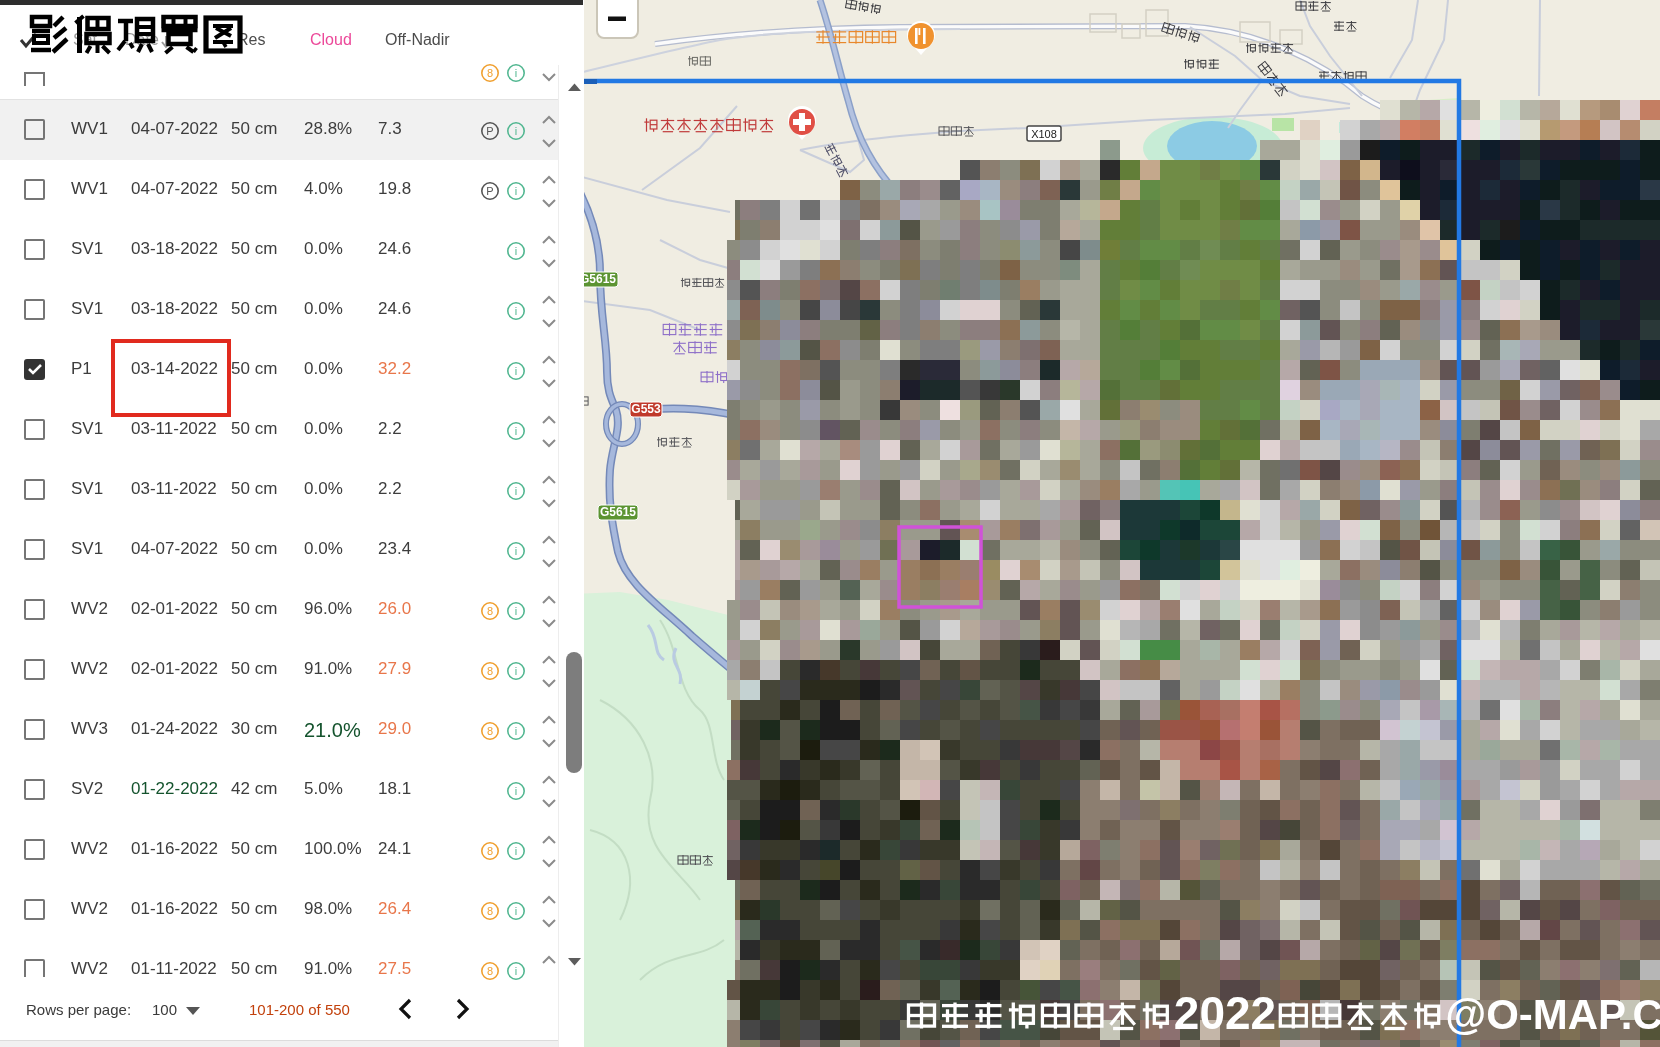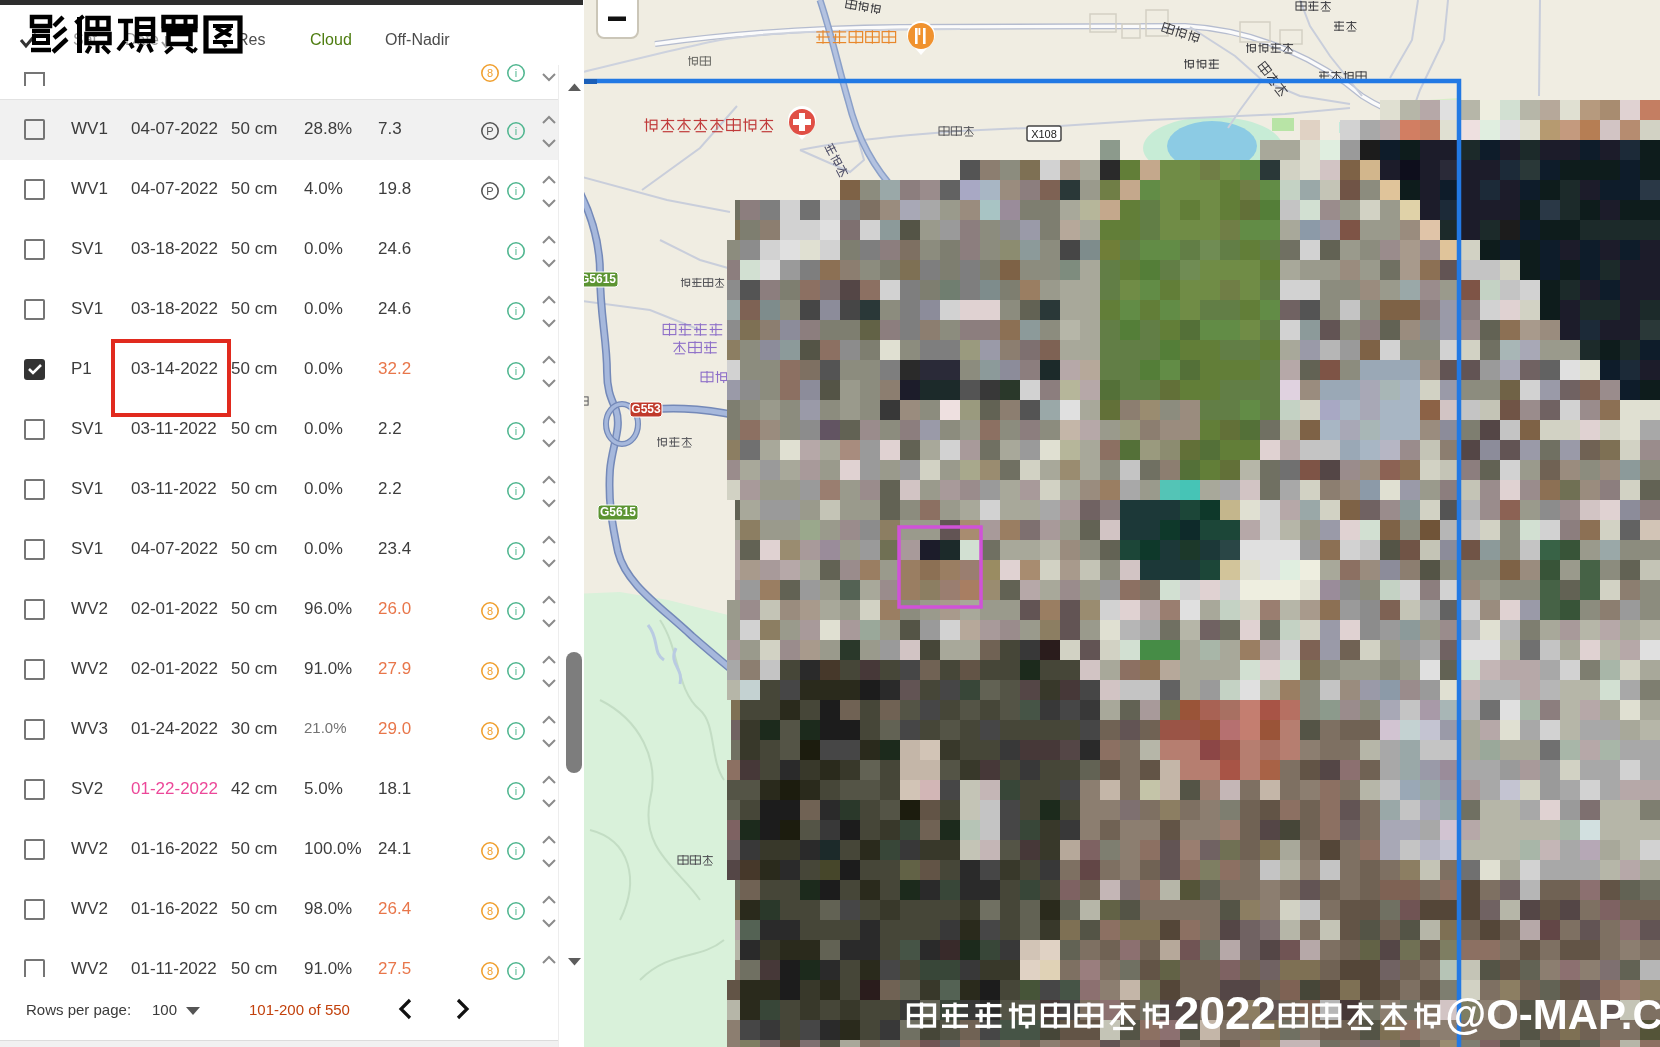--- a/index.html
+++ b/index.html
@@ -680,26 +680,26 @@
     <div style="position:absolute;font-size:17px;color:#3d3d3d;font-family:'Liberation Sans',sans-serif;left:71px;top:659px">WV2</div>
     <div style="position:absolute;font-size:17px;color:#3d3d3d;font-family:'Liberation Sans',sans-serif;left:131px;top:659px">02-01-2022</div>
     <div style="position:absolute;font-size:17px;color:#3d3d3d;font-family:'Liberation Sans',sans-serif;left:231px;top:659px">50 cm</div>
     <div style="position:absolute;font-size:17px;color:#3d3d3d;font-family:'Liberation Sans',sans-serif;left:304px;top:659px">91.0%</div>
     <div style="position:absolute;font-size:17px;color:#3d3d3d;font-family:'Liberation Sans',sans-serif;left:378px;top:659px;color:#e8764a">27.9</div>
     <div style="position:absolute;left:24px;top:659px;width:17px;height:17px;border:2px solid #757575;border-radius:2px"></div>
     <div style="position:absolute;left:0;top:700px;width:558px;height:60px;background:#ffffff;border-bottom:1px solid #e2e2e2"></div>
     <div style="position:absolute;font-size:17px;color:#3d3d3d;font-family:'Liberation Sans',sans-serif;left:71px;top:719px">WV3</div>
     <div style="position:absolute;font-size:17px;color:#3d3d3d;font-family:'Liberation Sans',sans-serif;left:131px;top:719px">01-24-2022</div>
     <div style="position:absolute;font-size:17px;color:#3d3d3d;font-family:'Liberation Sans',sans-serif;left:231px;top:719px">30 cm</div>
-    <div style="position:absolute;font-size:15px;color:#737373;font-family:'Liberation Sans',sans-serif;left:304px;top:719px">21.0%</div>
+    <div style="position:absolute;font-size:20px;color:#14532d;font-family:'Liberation Sans',sans-serif;left:304px;top:719px">21.0%</div>
     <div style="position:absolute;font-size:17px;color:#3d3d3d;font-family:'Liberation Sans',sans-serif;left:378px;top:719px;color:#e8764a">29.0</div>
     <div style="position:absolute;left:24px;top:719px;width:17px;height:17px;border:2px solid #757575;border-radius:2px"></div>
     <div style="position:absolute;left:0;top:760px;width:558px;height:60px;background:#ffffff;border-bottom:1px solid #e2e2e2"></div>
     <div style="position:absolute;font-size:17px;color:#3d3d3d;font-family:'Liberation Sans',sans-serif;left:71px;top:779px">SV2</div>
-    <div style="position:absolute;font-size:17px;color:#ec4899;font-family:'Liberation Sans',sans-serif;left:131px;top:779px">01-22-2022</div>
+    <div style="position:absolute;font-size:17px;color:#14532d;font-family:'Liberation Sans',sans-serif;left:131px;top:779px">01-22-2022</div>
     <div style="position:absolute;font-size:17px;color:#3d3d3d;font-family:'Liberation Sans',sans-serif;left:231px;top:779px">42 cm</div>
     <div style="position:absolute;font-size:17px;color:#3d3d3d;font-family:'Liberation Sans',sans-serif;left:304px;top:779px">5.0%</div>
     <div style="position:absolute;font-size:17px;color:#3d3d3d;font-family:'Liberation Sans',sans-serif;left:378px;top:779px;color:#3d3d3d">18.1</div>
     <div style="position:absolute;left:24px;top:779px;width:17px;height:17px;border:2px solid #757575;border-radius:2px"></div>
     <div style="position:absolute;left:0;top:820px;width:558px;height:60px;background:#ffffff;border-bottom:1px solid #e2e2e2"></div>
     <div style="position:absolute;font-size:17px;color:#3d3d3d;font-family:'Liberation Sans',sans-serif;left:71px;top:839px">WV2</div>
     <div style="position:absolute;font-size:17px;color:#3d3d3d;font-family:'Liberation Sans',sans-serif;left:131px;top:839px">01-16-2022</div>
     <div style="position:absolute;font-size:17px;color:#3d3d3d;font-family:'Liberation Sans',sans-serif;left:231px;top:839px">50 cm</div>
     <div style="position:absolute;font-size:17px;color:#3d3d3d;font-family:'Liberation Sans',sans-serif;left:304px;top:839px">100.0%</div>
     <div style="position:absolute;font-size:17px;color:#3d3d3d;font-family:'Liberation Sans',sans-serif;left:378px;top:839px;color:#3d3d3d">24.1</div>
@@ -717,21 +717,21 @@
     <div style="position:absolute;font-size:17px;color:#3d3d3d;font-family:'Liberation Sans',sans-serif;left:231px;top:959px">50 cm</div>
     <div style="position:absolute;font-size:17px;color:#3d3d3d;font-family:'Liberation Sans',sans-serif;left:304px;top:959px">91.0%</div>
     <div style="position:absolute;font-size:17px;color:#3d3d3d;font-family:'Liberation Sans',sans-serif;left:378px;top:959px;color:#e8764a">27.5</div>
     <div style="position:absolute;left:24px;top:959px;width:17px;height:17px;border:2px solid #757575;border-radius:2px"></div>
     <div style="position:absolute;left:111px;top:339px;width:112px;height:70px;border:4px solid #e12a1e"></div>
     <div style="position:absolute;left:0;top:65px;width:558px;height:34px;background:#fff;border-bottom:1px solid #e2e2e2"></div>
     <div style="position:absolute;left:24px;top:72px;width:17px;height:12px;border:2px solid #757575;border-bottom:none"></div>
     <div style="position:absolute;left:0;top:0;width:583px;height:65px;background:#fff"></div>
     <div style="position:absolute;left:0;top:0;width:590px;height:5px;background:#2e2e2e;z-index:5"></div>
     <div style="position:absolute;font-size:16px;color:#4c4c4c;top:31px;font-family:'Liberation Sans',sans-serif;left:237px">Res</div>
-    <div style="position:absolute;font-size:16px;color:#4d7c0f;top:31px;font-family:'Liberation Sans',sans-serif;left:310px">Cloud</div>
+    <div style="position:absolute;font-size:16px;color:#ec4899;top:31px;font-family:'Liberation Sans',sans-serif;left:310px">Cloud</div>
     <div style="position:absolute;font-size:16px;color:#4c4c4c;top:31px;font-family:'Liberation Sans',sans-serif;left:385px">Off-Nadir</div>
     <div style="position:absolute;font-size:16px;color:#9a9a9a;top:31px;font-family:'Liberation Sans',sans-serif;left:73px">Sat</div>
     <div style="position:absolute;font-size:16px;color:#9a9a9a;top:31px;font-family:'Liberation Sans',sans-serif;left:125px">Date</div>
     <div style="position:absolute;left:0;top:977px;width:583px;height:70px;background:#fff"></div>
     <div style="position:absolute;font-size:15px;color:#3a3a3a;top:1001px;font-family:'Liberation Sans',sans-serif;left:26px">Rows per page:</div>
     <div style="position:absolute;font-size:15px;color:#3a3a3a;top:1001px;font-family:'Liberation Sans',sans-serif;left:152px">100</div>
     <div style="position:absolute;font-size:15px;color:#c2410c;top:1001px;font-family:'Liberation Sans',sans-serif;left:249px">101-200 of 550</div>
     <div style="position:absolute;left:0;top:1040px;width:583px;height:7px;background:#f1f1f1;border-top:1px solid #dcdcdc"></div>
     <div style="position:absolute;left:558px;top:65px;width:25px;height:982px;background:#fff;border-left:1px solid #ededed"></div>
     <div style="position:absolute;left:566px;top:652px;width:16px;height:121px;background:#7d7d7d;border-radius:8px"></div>

